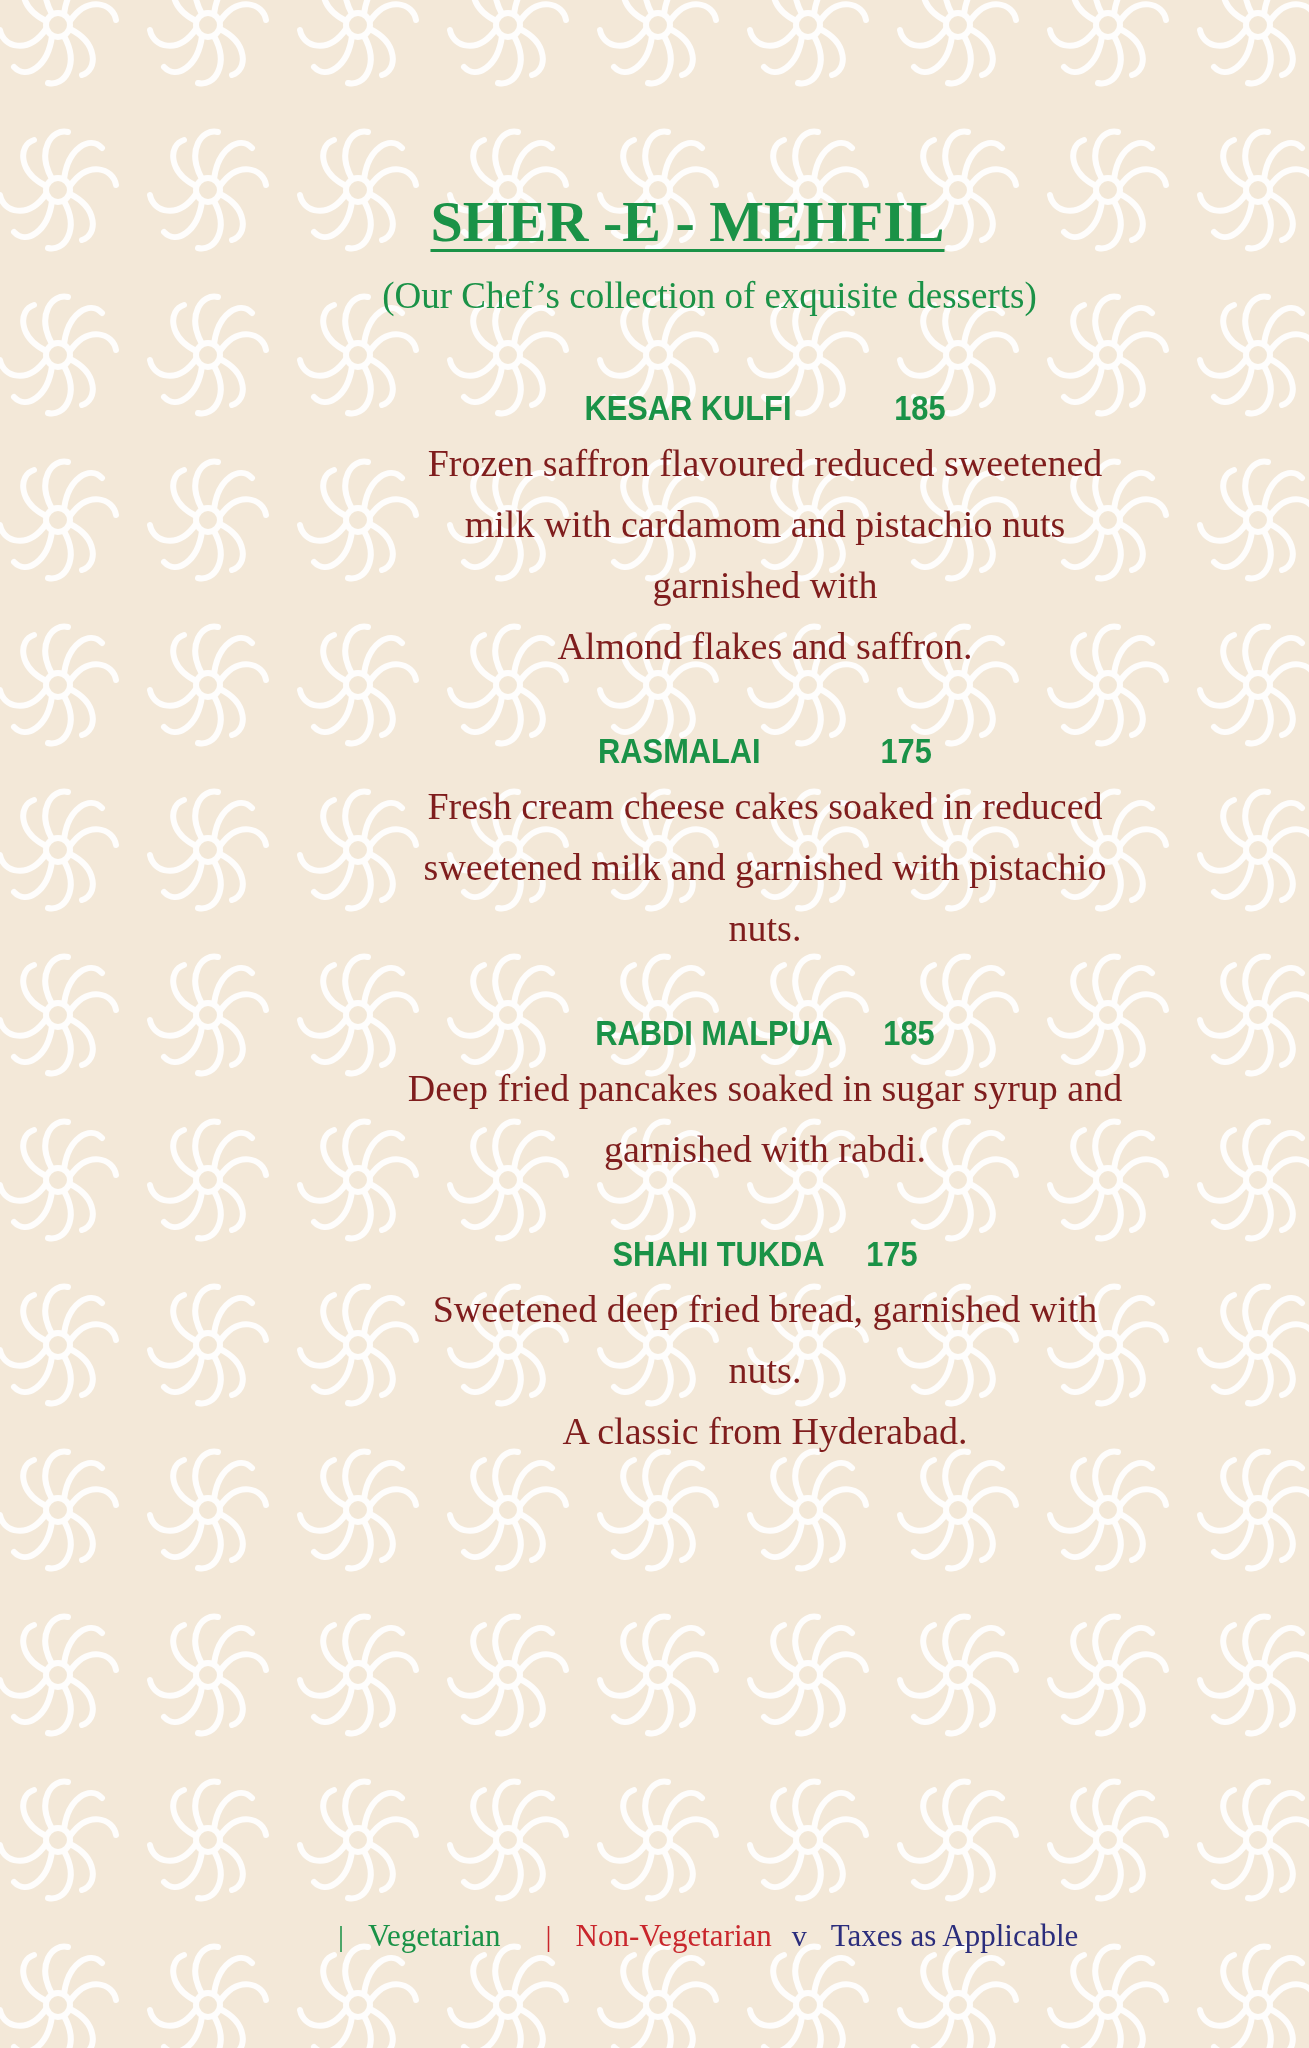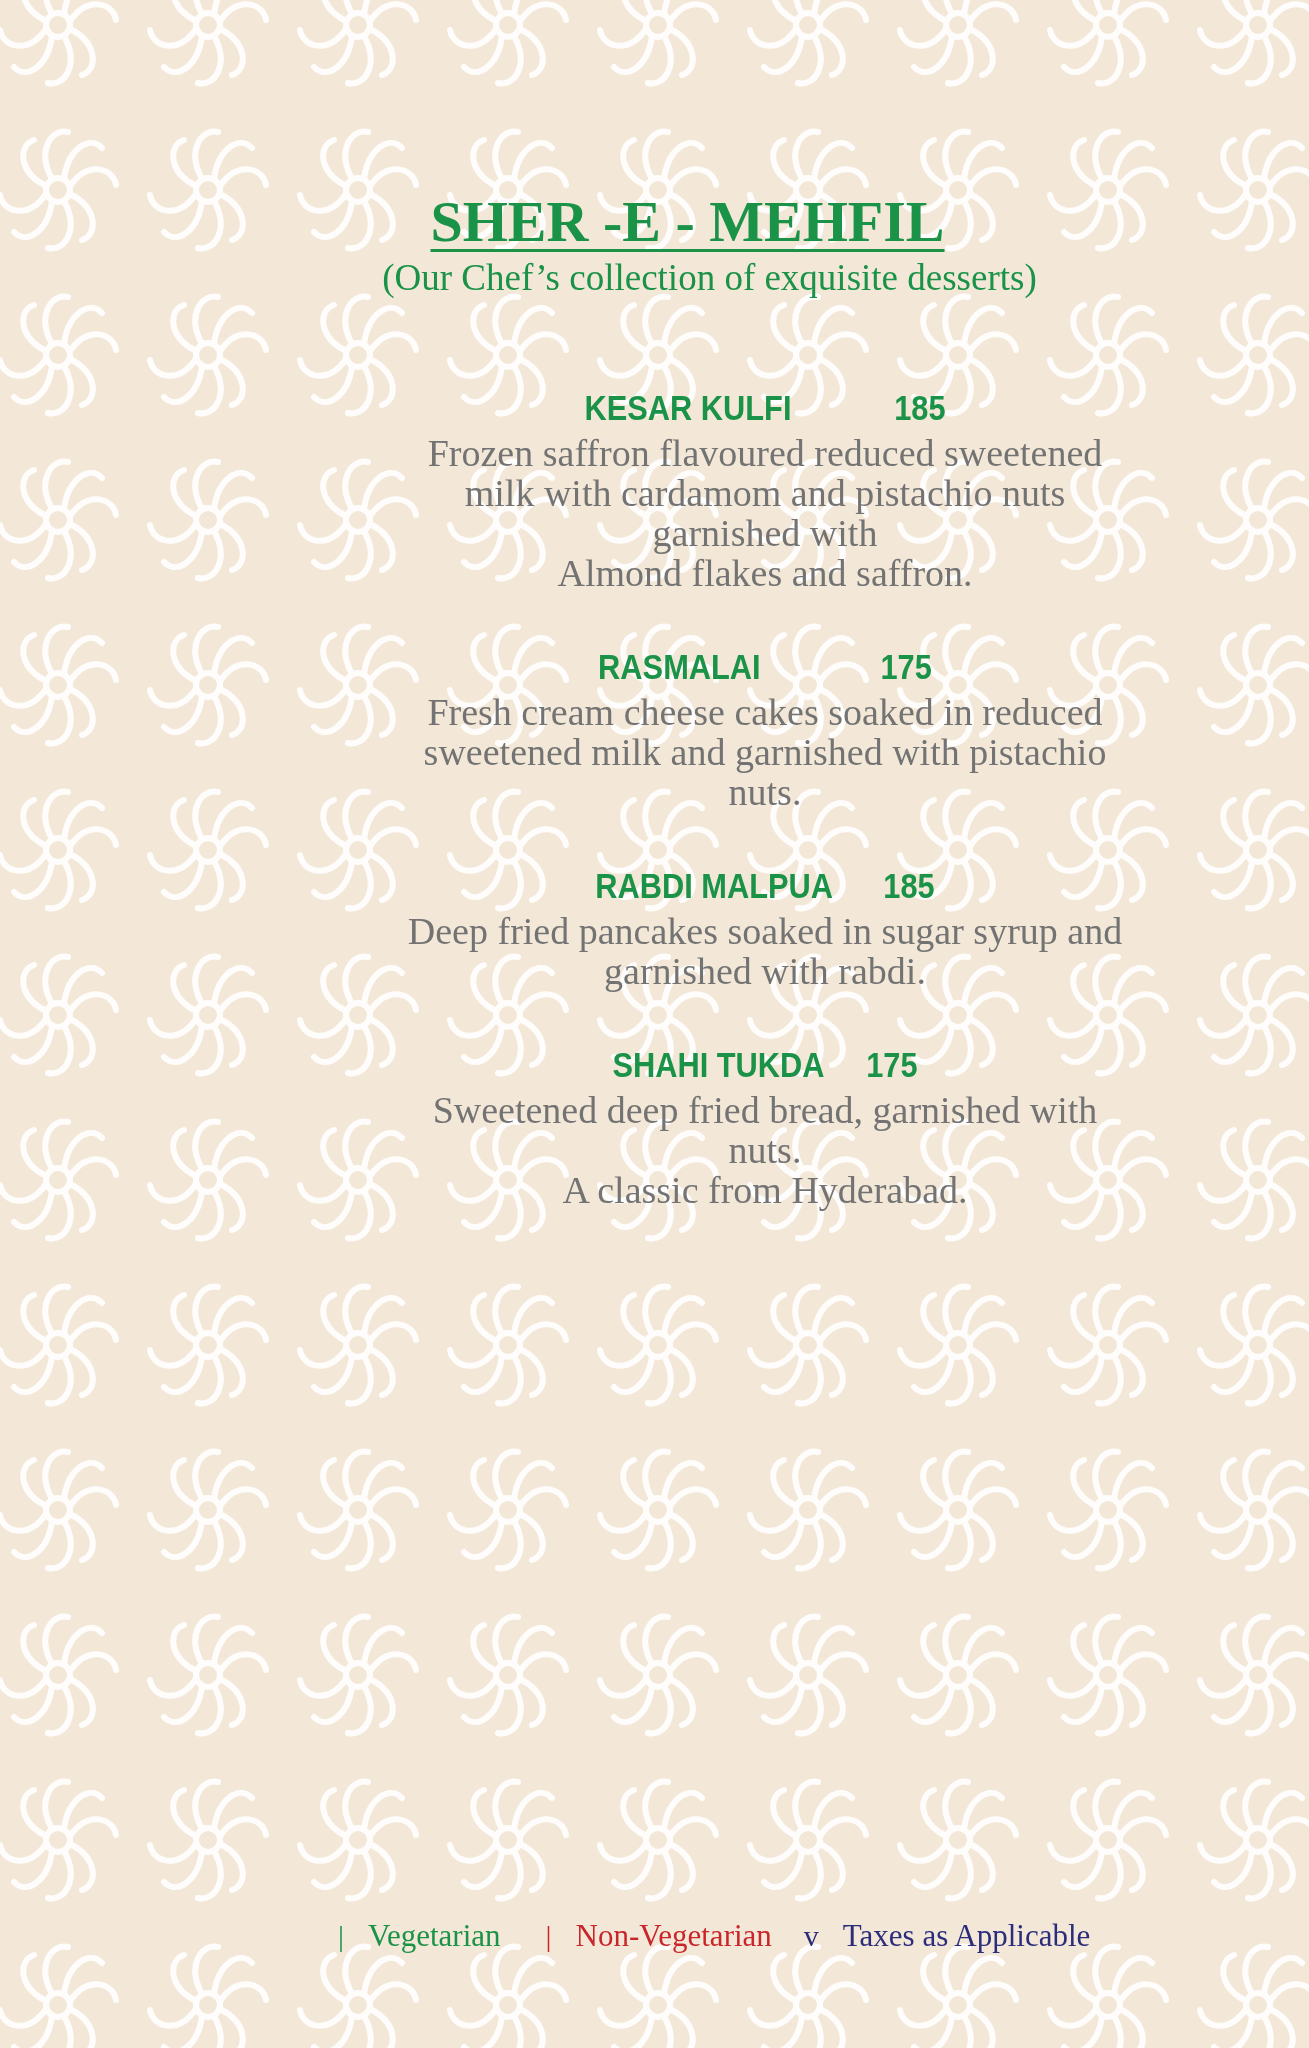--- a/index.html
+++ b/index.html
@@ -19,38 +19,38 @@
     text-align: center;
   }
   .title {
     position: absolute; left: 0; width: 100%; top: 188px;
     text-align: center; padding-left: 66px; box-sizing: border-box;
     font-size: 58px; font-weight: bold; color: #1a9247;
     text-decoration: underline; text-decoration-thickness: 3px; text-underline-offset: 8px;
     letter-spacing: 0px;
   }
   .subtitle {
-    position: absolute; left: 0; width: 100%; top: 256px;
+    position: absolute; left: 0; width: 100%; top: 274px;
     padding-left: 110px; box-sizing: border-box;
     font-size: 37px; color: #1a9247;
   }
   .items {
     position: absolute; left: 340px; width: 850px; top: 365px;
     font-family: "Liberation Sans", "DejaVu Sans", sans-serif;
   }
   .item { margin-bottom: 49px; margin-top: 18px; }
   .item-head {
     font-size: 35px; font-weight: bold; color: #1a9247;
     line-height: 50px; transform: scaleX(0.88);
     white-space: pre;
   }
   .item-head .price { margin-left: 0; }
   .item-desc {
     font-family: "Liberation Serif", "DejaVu Serif", serif;
-    font-size: 38px; color: #737373; line-height: 40px;
+    font-size: 38px; color: #7f1d1d; line-height: 61px;
     white-space: pre-line;
   }
   .legend {
     position: absolute; left: 338px; top: 1918px;
     font-family: "Liberation Serif", "DejaVu Serif", serif;
     font-size: 31px; white-space: nowrap;
   }
   .legend span { display: inline-block; }
   .bar { font-size: 30px; margin-right: 24px; }
   .veg { color: #1a9247; }
@@ -108,15 +108,15 @@
     </div>
     <div class="item">
       <div class="item-head"><span>SHAHI TUKDA</span>     <span class="price">175</span></div>
       <div class="item-desc">Sweetened deep fried bread, garnished with
 nuts.
 A classic from Hyderabad.</div>
     </div>
   </div>
 
   <div class="legend">
-    <span class="bar veg">|</span><span class="veg" style="margin-right:45px">Vegetarian</span><span class="bar nonveg">|</span><span class="nonveg" style="margin-right:32px">Non-Vegetarian</span><span class="bar tax">v</span><span class="tax">Taxes as Applicable</span>
+    <span class="bar veg">|</span><span class="veg" style="margin-right:45px">Vegetarian</span><span class="bar nonveg">|</span><span class="nonveg" style="margin-right:20px">Non-Vegetarian</span><span class="bar tax">v</span><span class="tax">Taxes as Applicable</span>
   </div>
 </div>
 
 </body></html>

